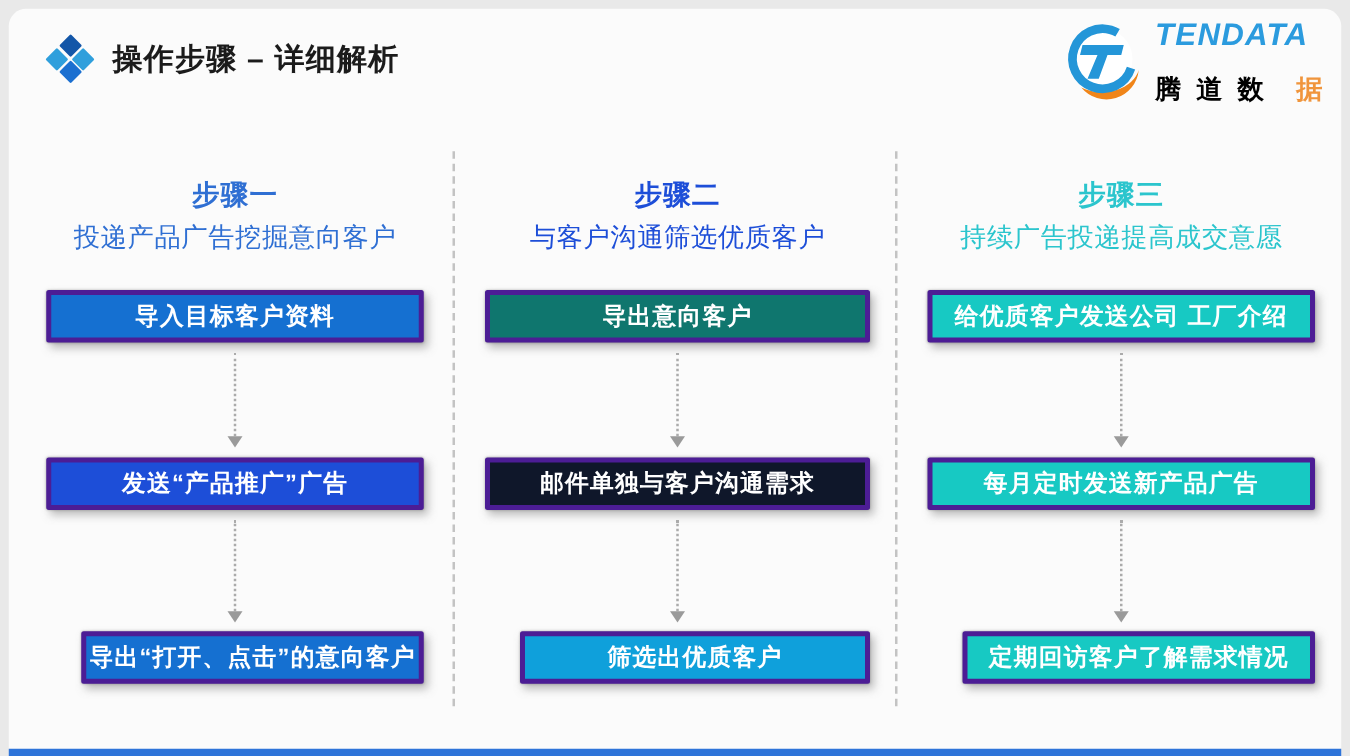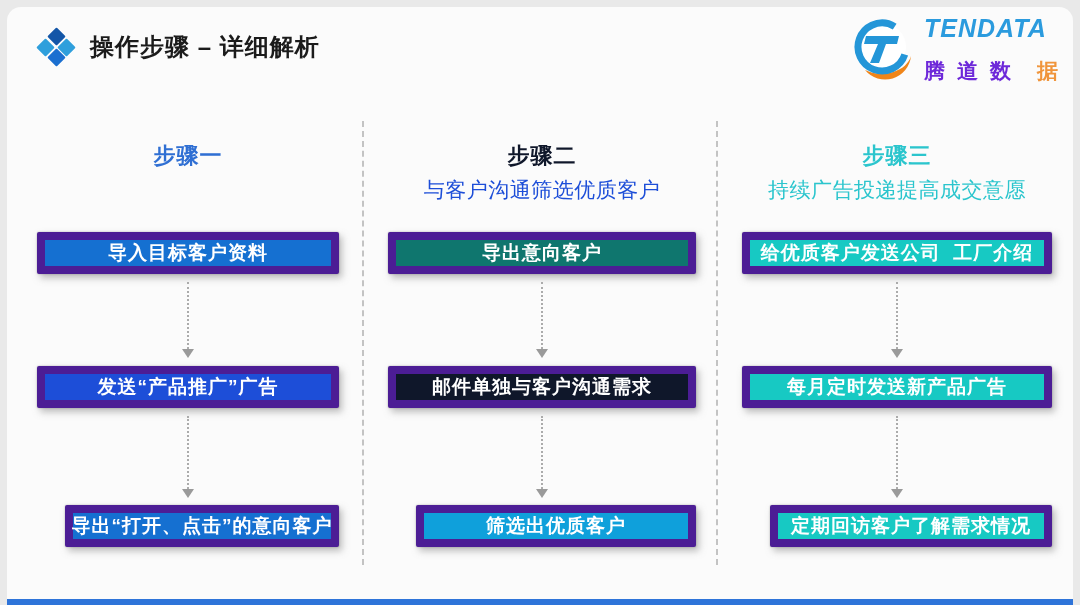--- a/index.html
+++ b/index.html
@@ -22,36 +22,36 @@
   .d-left   { left:1px;    top:11.5px; }
   .d-right  { left:22px;   top:11.5px; }
   .d-bottom { left:11.5px; top:22px; }
   .page-title { font-size:24px; font-weight:bold; color:#1b1b1b; letter-spacing:1px; }
 
   
   .logo { position:absolute; right:22px; top:14px; display:flex; align-items:center; gap:9px; }
   .logo-text { display:flex; flex-direction:column; gap:14px; }
   .logo-en { font-size:25px; font-weight:bold; font-style:italic; letter-spacing:1px; color:#2b9bde; }
   .logo-cn { font-size:21px; font-weight:bold; display:flex; width:134px; justify-content:space-between; }
-  .logo-cn .cn-main { color:#6d28d9; letter-spacing:12px; }
+  .logo-cn .cn-main { color:#000000; letter-spacing:12px; }
   .logo-cn .cn-accent { color:#f0953c; }
 
   
   .column { position:absolute; top:0; height:477px; }
   .col-1 { left:30px;  width:316px; }
   .col-2 { left:381px; width:322px; }
   .col-3 { left:735px; width:324px; }
 
   .col-head { position:absolute; top:141px; left:0; right:0; text-align:center; }
   .step-label { font-size:22px; font-weight:bold; letter-spacing:1px; margin-bottom:5px; }
   .step-subtitle { font-size:21px; font-weight:500; letter-spacing:0.5px; }
 
   .flow-box {
     position:absolute; left:7px; right:7px; height:42px;
-    border:8px solid #4c1d95; border-radius:2px;
+    border:4px solid #4c1d95; border-radius:2px;
     display:flex; align-items:center; justify-content:center;
     color:#ffffff; font-size:19px; font-weight:bold; letter-spacing:1px;
     white-space:nowrap;
     box-shadow:0 0 2px rgba(0,0,0,.28), 3px 4px 7px rgba(125,125,125,.5);
   }
   .row-1 { top:232px; }
   .row-2 { top:366px; }
   .row-3 { top:505px;margin-left:28px; }
 
   .arrow { position:absolute; left:50%; transform:translateX(-50%); width:14px;
@@ -99,58 +99,59 @@
     </span>
   </div>
 </div>
 
 <div class="v-sep sep-1"></div>
 <div class="v-sep sep-2"></div>
 
 <section class="column col-1">
   <div class="col-head">
     <div class="step-label" style="color: rgb(47, 111, 211);">步骤一</div>
+    <div class="step-subtitle" style="color: rgb(47, 111, 211);">投递产品广告挖掘意向客户</div>
   </div>
   <div class="flow-box row-1" style="background: rgb(21, 112, 209);">导入目标客户资料</div>
   <div class="arrow arrow-1">
       <span class="arrow-line"></span>
       <span class="arrow-head"></span>
     </div>
   <div class="flow-box row-2" style="background: #1d4ed8;">发送“产品推广”广告</div>
   <div class="arrow arrow-2">
       <span class="arrow-line"></span>
       <span class="arrow-head"></span>
     </div>
   <div class="flow-box row-3" style="background: rgb(21, 112, 209);">导出“打开、点击”的意向客户</div>
 </section>
 
 <section class="column col-2">
   <div class="col-head">
-    <div class="step-label" style="color: #0f172a;">步骤二</div>
+    <div class="step-label" style="color: #1d4ed8;">步骤二</div>
     <div class="step-subtitle" style="color: #1d4ed8;">与客户沟通筛选优质客户</div>
   </div>
   <div class="flow-box row-1" style="background: #0f766e;">导出意向客户</div>
   <div class="arrow arrow-1">
       <span class="arrow-line"></span>
       <span class="arrow-head"></span>
     </div>
   <div class="flow-box row-2" style="background: #0f172a;">邮件单独与客户沟通需求</div>
   <div class="arrow arrow-2">
       <span class="arrow-line"></span>
       <span class="arrow-head"></span>
     </div>
   <div class="flow-box row-3" style="background: rgb(15, 160, 219);">筛选出优质客户</div>
 </section>
 
 <section class="column col-3">
   <div class="col-head">
     <div class="step-label" style="color: rgb(43, 197, 205);">步骤三</div>
     <div class="step-subtitle" style="color: rgb(43, 197, 205);">持续广告投递提高成交意愿</div>
   </div>
-  <div class="flow-box row-1" style="background: rgb(23, 201, 195); font-family: Liberation Mono, monospace;">给优质客户发送公司 工厂介绍</div>
+  <div class="flow-box row-1" style="background: rgb(23, 201, 195);">给优质客户发送公司 工厂介绍</div>
   <div class="arrow arrow-1">
       <span class="arrow-line"></span>
       <span class="arrow-head"></span>
     </div>
   <div class="flow-box row-2" style="background: rgb(23, 201, 195);">每月定时发送新产品广告</div>
   <div class="arrow arrow-2">
       <span class="arrow-line"></span>
       <span class="arrow-head"></span>
     </div>
   <div class="flow-box row-3" style="background: rgb(23, 201, 195);">定期回访客户了解需求情况</div>

